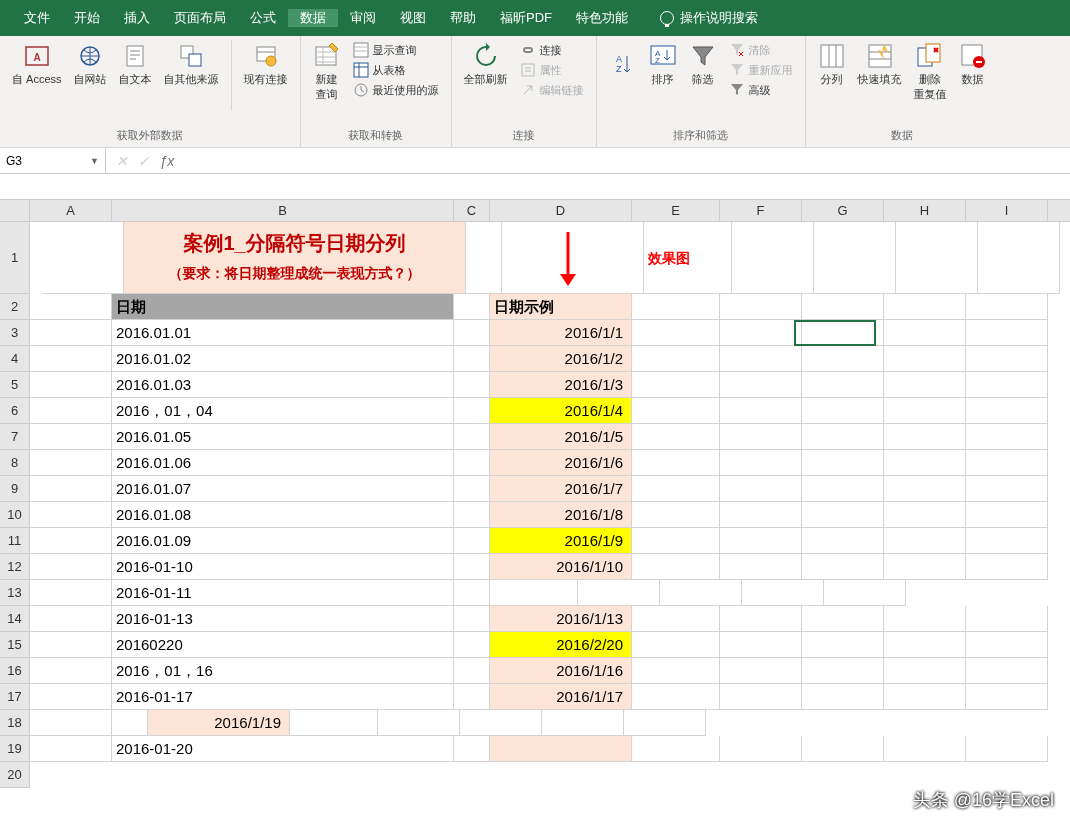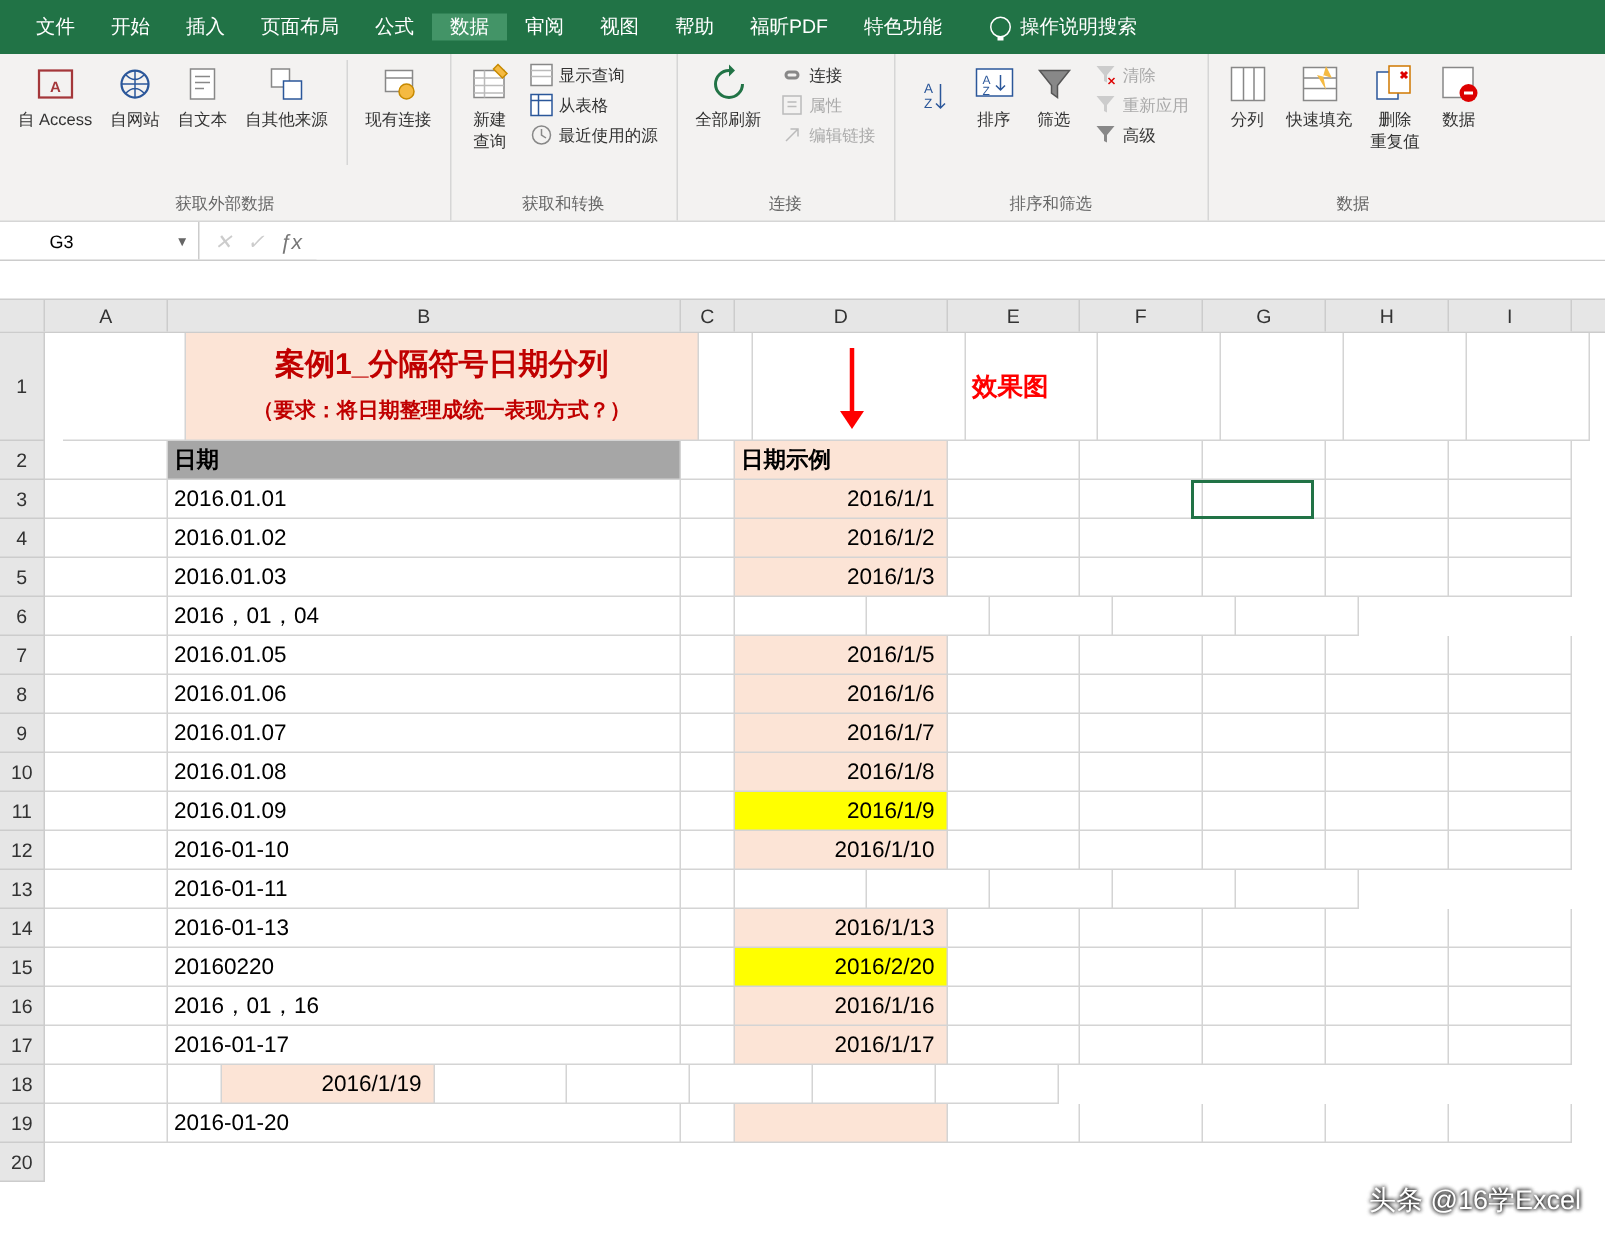--- a/index.html
+++ b/index.html
@@ -30,21 +30,21 @@
 .rgroup-top { display: flex; gap: 4px; align-items: flex-start; height: 88px;}
 .rgroup-label { text-align: center; font-size: 11px; color: #666; padding-bottom: 2px;}
 .rbtn { display: flex; flex-direction: column; align-items: center; gap: 2px; font-size: 11px; color: #333; padding: 2px 4px; }
 .rbtn .ico { width: 28px; height: 28px; display:flex; align-items:center; justify-content:center;}
 .rbtn.small { flex-direction: row; gap: 4px; padding: 2px 4px; font-size: 11px;}
 .rbtn.small .ico { width: 16px; height: 16px; }
 .stack { display: flex; flex-direction: column; gap: 0px; justify-content: center;}
 svg { display: block; }
 
 .namebox-row {
-  height: 26px; border-bottom: 1px solid #ccc; display: flex; align-items:center; background:#fff;padding-left:27px;
+  height: 26px; border-bottom: 1px solid #ccc; display: flex; align-items:center; background:#fff;
 }
 .namebox { width: 106px; border-right: 1px solid #ccc; height: 100%; display:flex; align-items:center; padding: 0 6px; font-size: 12px; justify-content: space-between;}
 .fx-btns { display:flex; align-items:center; gap: 10px; padding: 0 10px; color:#777; font-size: 14px;}
 .fx-btns span { font-style: italic;}
 .formula-input { flex:1; height: 100%; padding: 0 6px; font-size: 12px; border:none; outline:none;}
 
 .sheet { position: relative; }
 .col-headers { display: flex; height: 22px; background: #e6e6e6; border-bottom: 1px solid #ccc;}
 .corner { width: 30px; border-right: 1px solid #ccc; background:#e6e6e6;}
 .ch { border-right: 1px solid #ccc; text-align:center; font-size: 13px; color:#333; line-height: 22px; background:#e6e6e6;}
@@ -59,21 +59,21 @@
 
 .colA { width: 82px; } .colB { width: 342px; } .colC { width: 36px; }
 .colD { width: 142px; } .colE { width: 88px; } .colF { width: 82px; }
 .colG { width: 82px; } .colH { width: 82px; } .colI { width: 82px; }
 
 .title-cell {
   background: #fce4d6; text-align:center; display:flex; flex-direction:column; justify-content:center; gap:4px;
 }
 .title1 { color: #c00000; font-size: 20px; font-weight: bold;}
 .title2 { color: #c00000; font-size: 14px; font-weight: bold;}
-.effect-label { color: #ff0000; font-size: 17px; font-weight: bold; line-height: 72px;}
+.effect-label { color: #ff0000; font-size: 14px; font-weight: bold; line-height: 72px;}
 .arrow-down { position:absolute; left: 528px; top: 10px; }
 .arrow-down svg { }
 
 .hdr { background: #a6a6a6; font-weight: bold; }
 .peach { background: #fce4d6; text-align: right; padding-right: 8px;}
 .yellow { background: #ffff00 !important; }
 
 .sel-cell { position:absolute; border: 2px solid #217346; pointer-events:none; }
 
 .watermark { position: absolute; right: 16px; bottom: 10px; font-size: 18px; color: #fff; text-shadow: 0 0 3px #000, 0 0 3px #000; font-weight: 500;}
@@ -465,20 +465,21 @@
           <div class="cell colE"></div>
           <div class="cell colF"></div>
           <div class="cell colG"></div>
           <div class="cell colH"></div>
           <div class="cell colI"></div>
         </div>
         <div class="row">
           <div class="cell colA"></div>
           <div class="cell colB">2016，01，04</div>
           <div class="cell colC"></div>
+          <div class="cell colD peach yellow">2016/1/4</div>
           <div class="cell colE"></div>
           <div class="cell colF"></div>
           <div class="cell colG"></div>
           <div class="cell colH"></div>
           <div class="cell colI"></div>
         </div>
         <div class="row">
           <div class="cell colA"></div>
           <div class="cell colB">2016.01.05</div>
           <div class="cell colC"></div>

